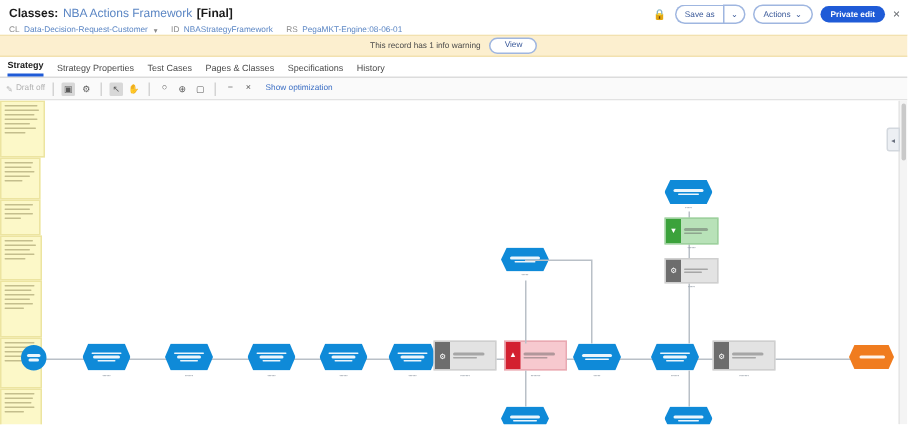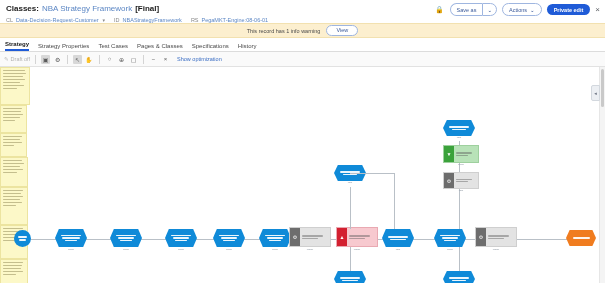--- a/index.html
+++ b/index.html
@@ -97,21 +97,21 @@
   .eh{height:1px;} .ev{width:1px;}
 </style>
 </head>
 <body>
 
 <div class="app">
 
   <div class="header">
     <div class="hdr-row1">
       <span class="lbl-strategy">Classes:</span>
-      <span class="hdr-title">NBA Strategy Framework</span>
+      <span class="hdr-title">NBA Actions Framework</span>
       <span class="hdr-final">[Final]</span>
     </div>
     <div class="hdr-row2">
       <span class="meta-key">CL</span>
       <span class="meta-val">Data-Decision-Request-Customer</span>
       <span class="caret">▾</span>
       <span class="meta-key" style="margin-left:6px;">ID</span>
       <span class="meta-val">NBAStrategyFramework</span>
       <span class="meta-key" style="margin-left:6px;">RS</span>
       <span class="meta-val">PegaMKT-Engine:08-06-01</span>

